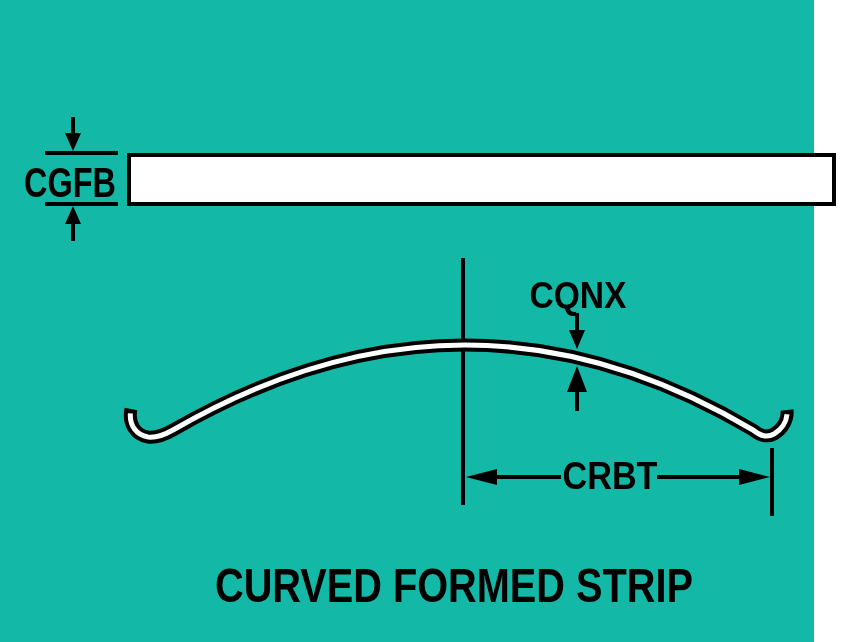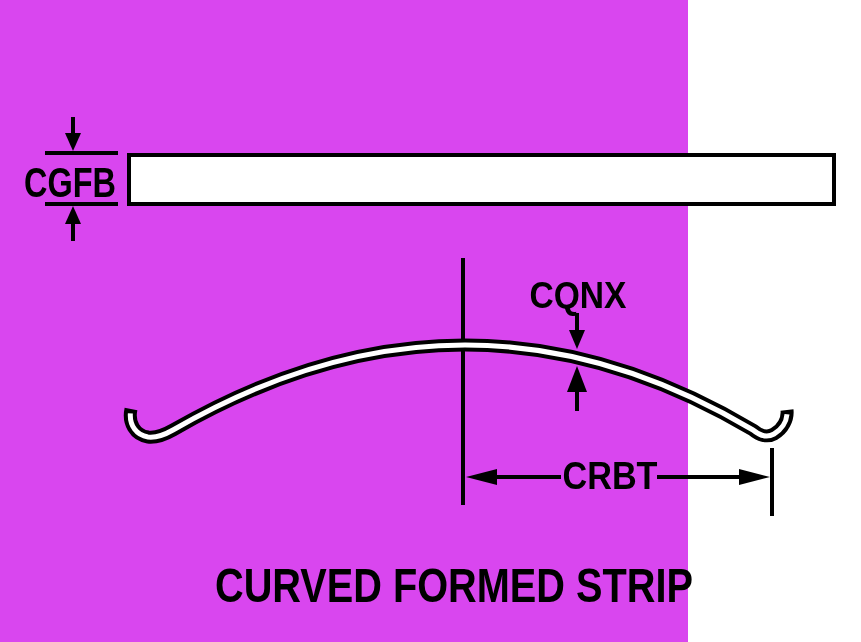--- a/index.html
+++ b/index.html
@@ -6,23 +6,23 @@
     margin: 0;
     padding: 0;
     background: #ffffff;
     width: 861px;
     height: 642px;
     overflow: hidden;
     font-family: "Liberation Sans", sans-serif;
   }
   .stage {
     position: relative;
-    width: 688px;
+    width: 814px;
     height: 642px;
-    background: #d946ef;
+    background: #14b8a6;
   }
   svg text {
     font-family: "Liberation Sans", sans-serif;
     font-weight: bold;
     fill: #000000;
   }
 </style>
 </head>
 <body>
 

